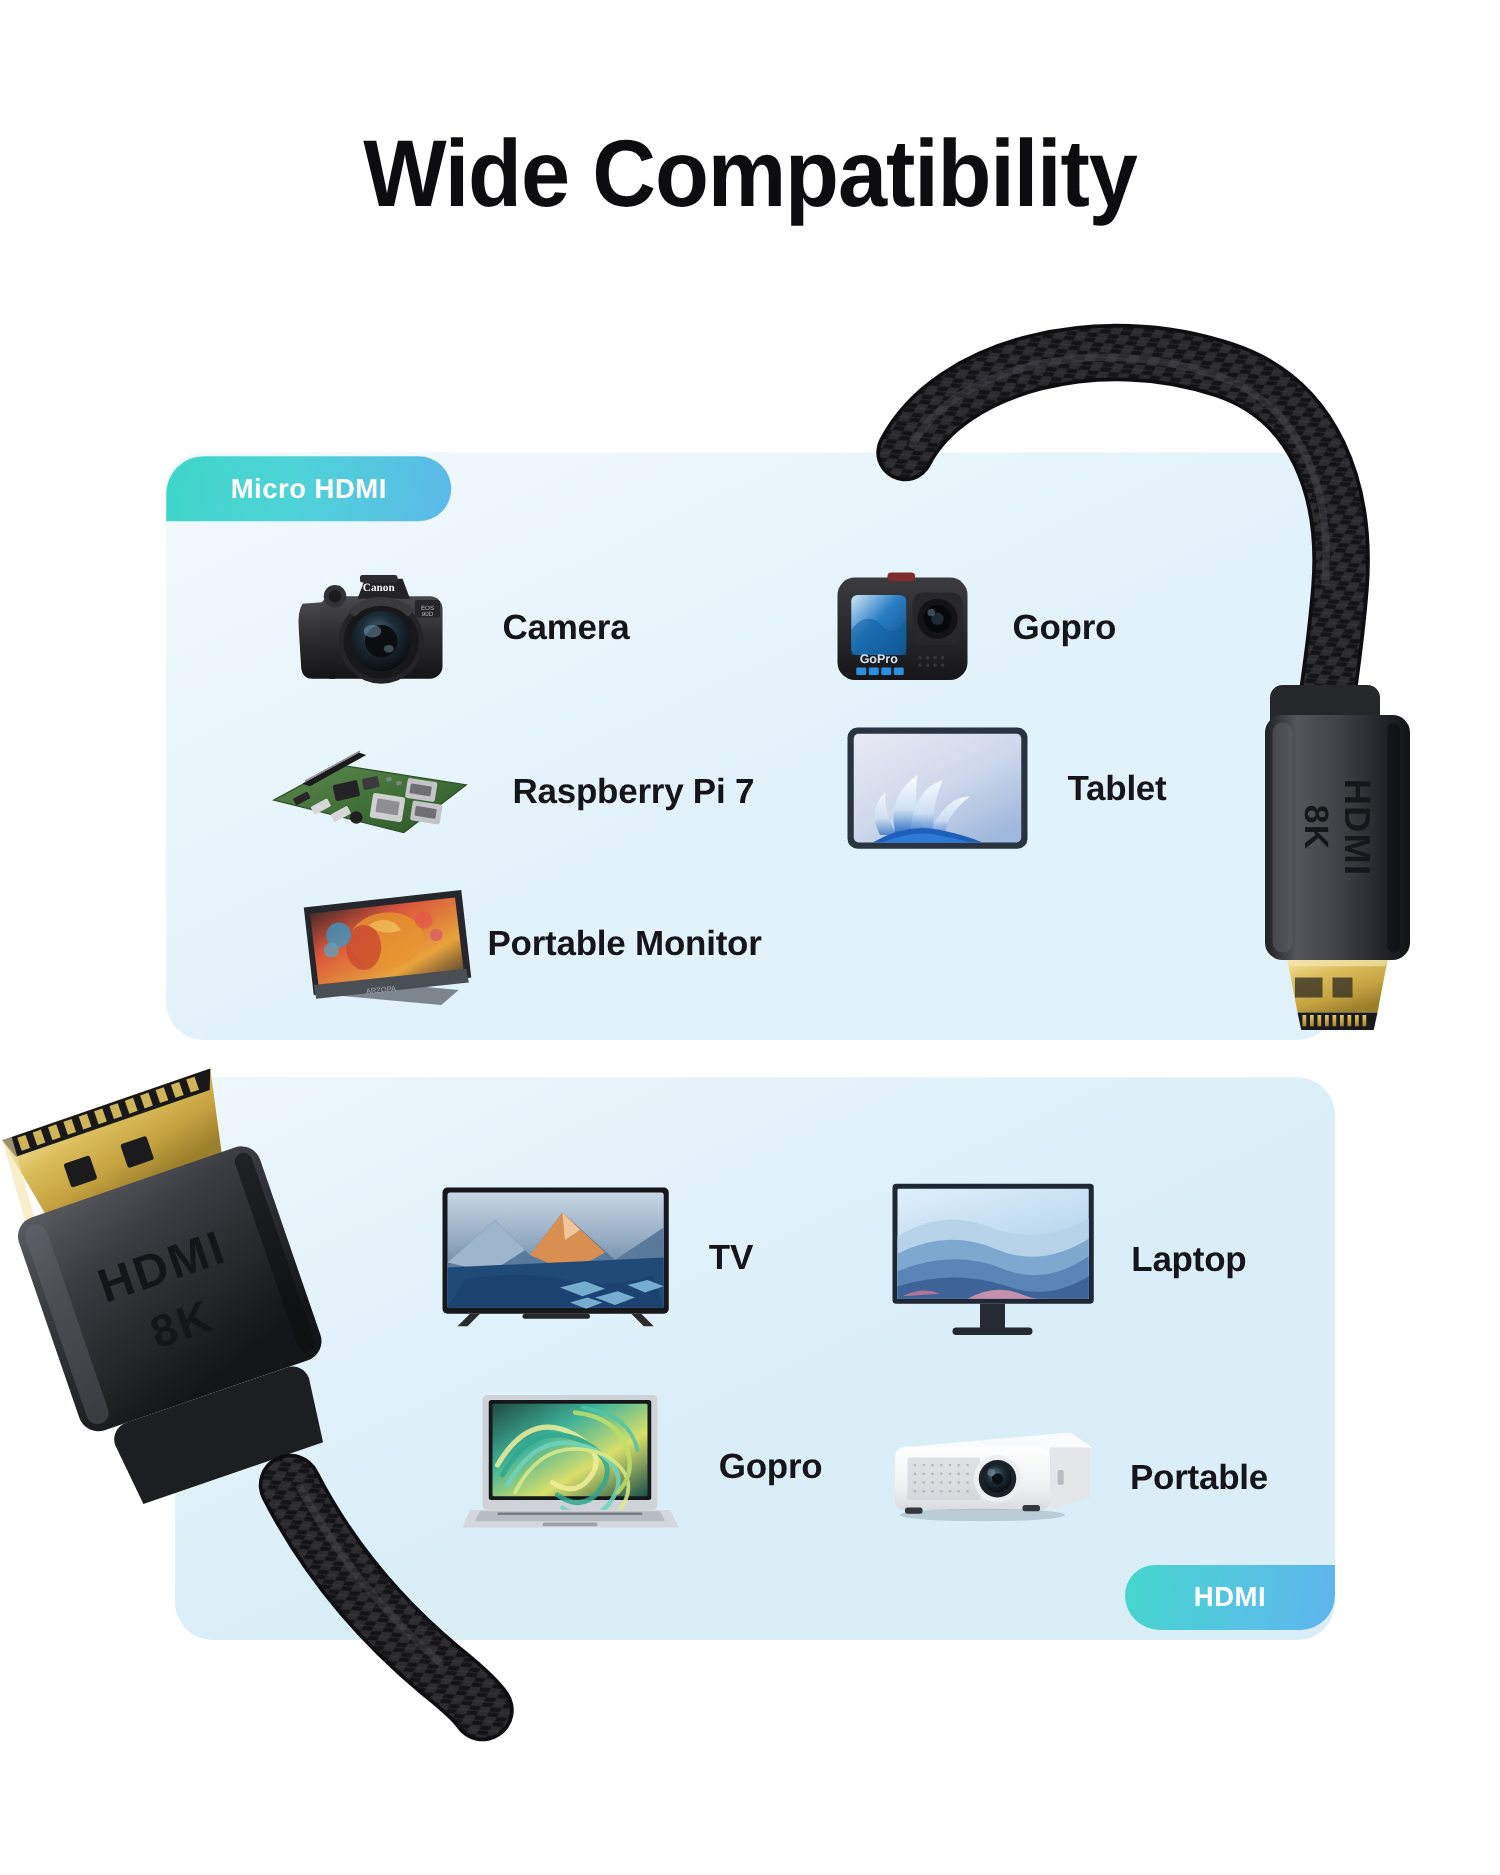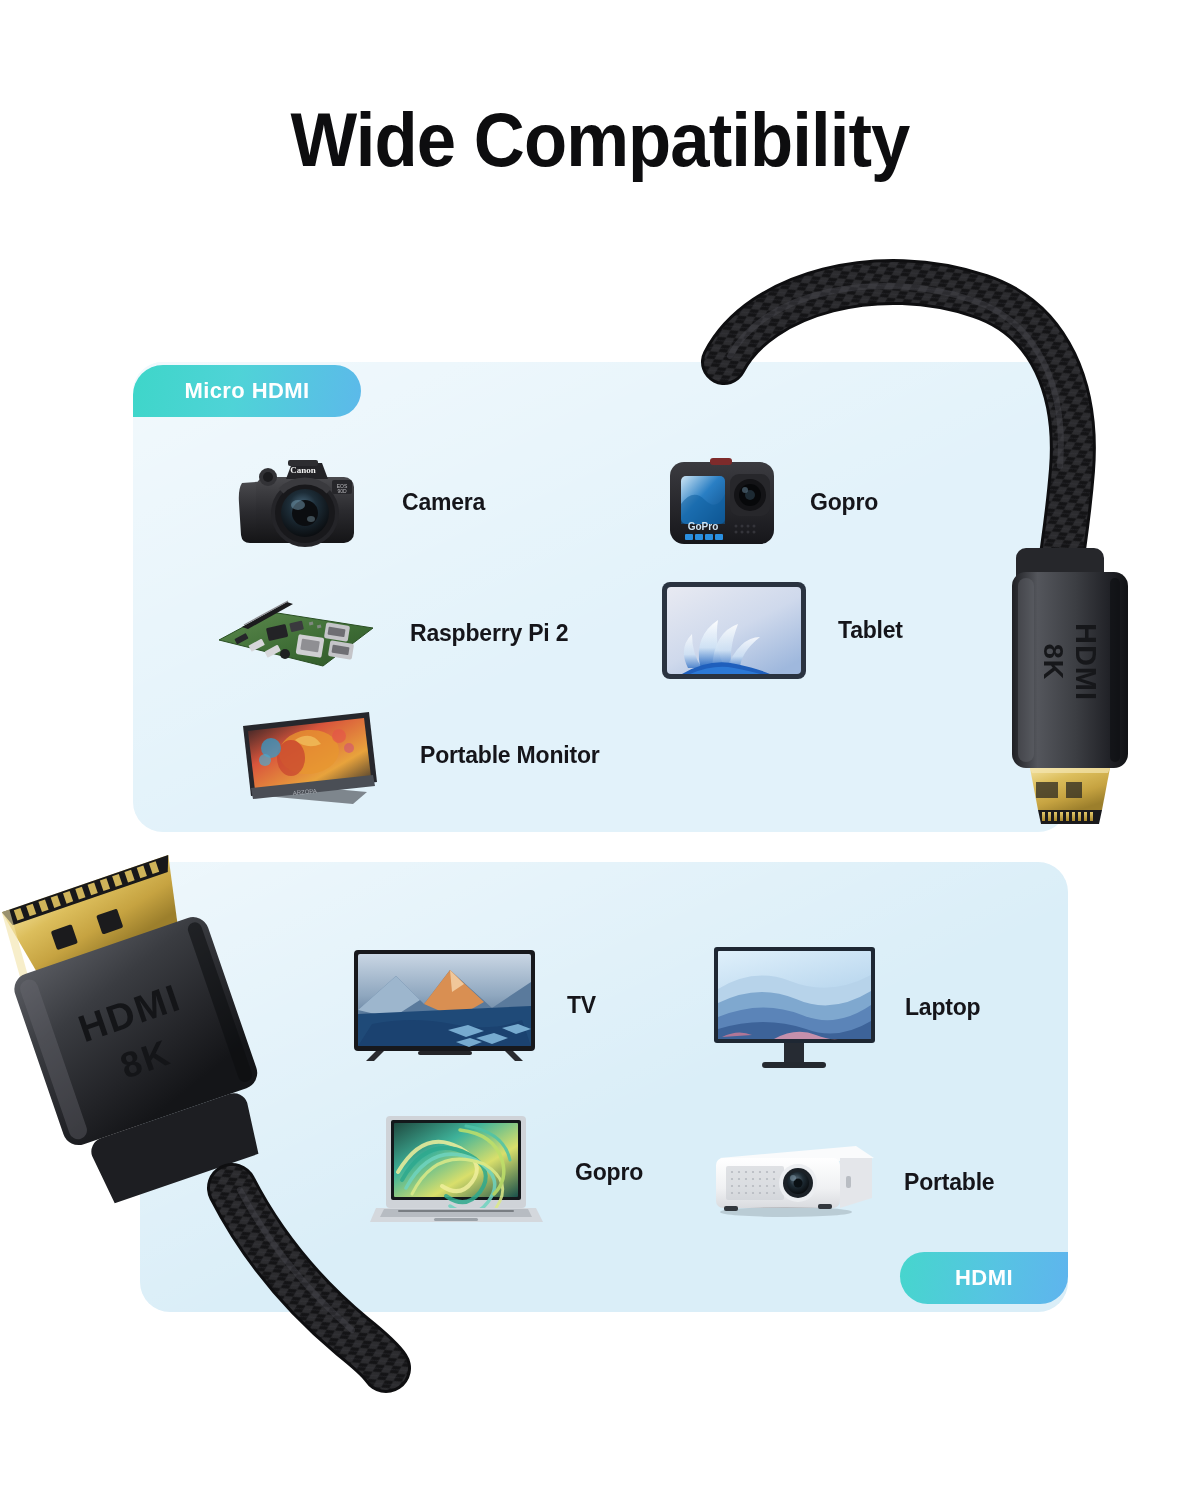--- a/index.html
+++ b/index.html
@@ -93,21 +93,21 @@
     align-items: center;
     z-index: 4;
   }
   .item .thumb {
     position: relative;
     flex: 0 0 auto;
   }
   .item .label {
     font-family: "Liberation Sans", sans-serif;
     font-weight: 700;
-    font-size: 23px;
+    font-size: 28px;
     color: #15151a;
     white-space: nowrap;
     letter-spacing: -0.2px;
   }
 
   
   .art { display:block; }
 
   
   .cable-layer { position: absolute; inset: 0; z-index: 5; pointer-events: none; }
@@ -255,24 +255,24 @@
       <rect x="52" y="56" width="15" height="7" rx="1" fill="#d7d7da" transform="rotate(-28 59 59)"></rect>
 
       <circle cx="72" cy="62" r="5" fill="#1f1f22"></circle>
 
       <g fill="#8f8f93" opacity=".8">
         <rect x="96" y="30" width="4" height="3" transform="rotate(-13 98 31)"></rect>
         <rect x="104" y="33" width="4" height="3" transform="rotate(-13 106 34)"></rect>
       </g>
     </svg>
   </div>
-  <div class="label" style="margin-left:32px;">Raspberry Pi 2</div>
-</div>
-
-<div class="item" style="left:660px; top:578px;text-align:center;">
+  <div class="label" style="margin-left:32px;">Raspberry Pi 7</div>
+</div>
+
+<div class="item" style="left:676px; top:578px;text-align:center;">
   <div class="thumb">
     <svg class="art" width="148" height="105" viewBox="0 0 148 105">
       <defs>
         <linearGradient id="tabWall" x1="0" y1="0" x2="0.8" y2="1">
           <stop offset="0%" stop-color="#e8eaf2"></stop>
             <stop offset="55%" stop-color="#cfd9ec"></stop>
             <stop offset="100%" stop-color="#9fb8dd"></stop>
         </linearGradient>
         <linearGradient id="petal" x1="0" y1="0" x2="0" y2="1">
           <stop offset="0%" stop-color="#ffffff"></stop>
@@ -320,21 +320,21 @@
         <circle cx="30" cy="60" r="6" fill="#3fb3dd" opacity=".7"></circle>
         <circle cx="104" cy="36" r="7" fill="#e5534a" opacity=".7"></circle>
         <circle cx="114" cy="48" r="5" fill="#cf4a7a" opacity=".6"></circle>
         <path d="M60 40 q16 -10 26 4 q-14 6 -26 -4 z" fill="#f2c15a" opacity=".9"></path>
       </g>
 
       <path d="M16 88 L138 75 L140 86 L18 99 Z" fill="#4a4e55"></path>
       <text x="70" y="94" font-family="'Liberation Sans',sans-serif" font-size="6" fill="#a8acb3" text-anchor="middle" transform="rotate(-6 70 94)">ARZOPA</text>
     </svg>
   </div>
-  <div class="label" style="margin-left:30px;">Portable Monitor</div>
+  <div class="label" style="">Portable Monitor</div>
 </div>
 
 <div class="card card--hdmi"></div>
 
 <div class="badge badge--hdmi">
   <span>HDMI</span>
 </div>
 
 <div class="item" style="left:352px; top:948px;">
   <div class="thumb">

